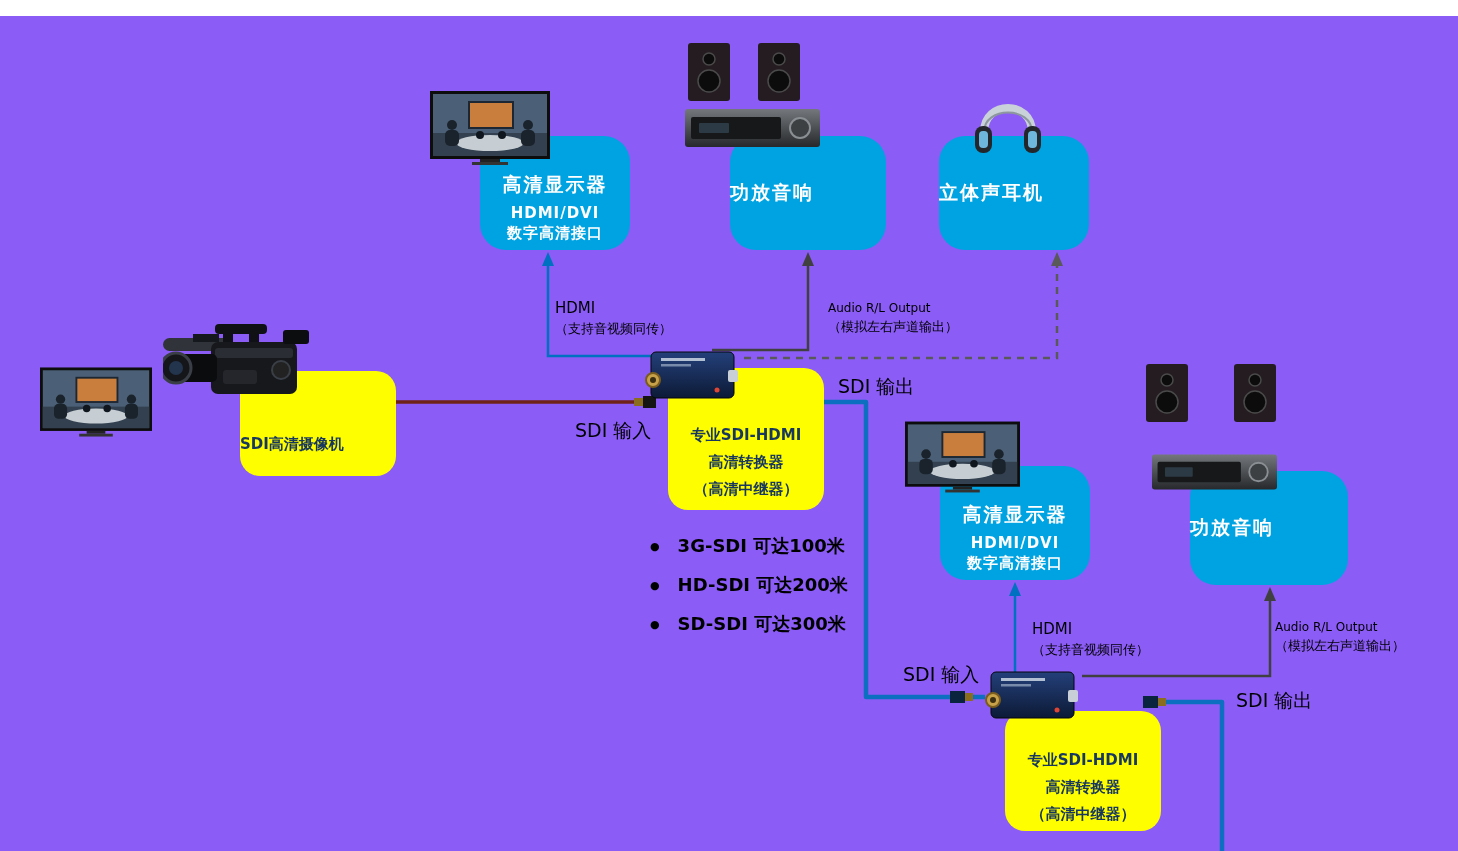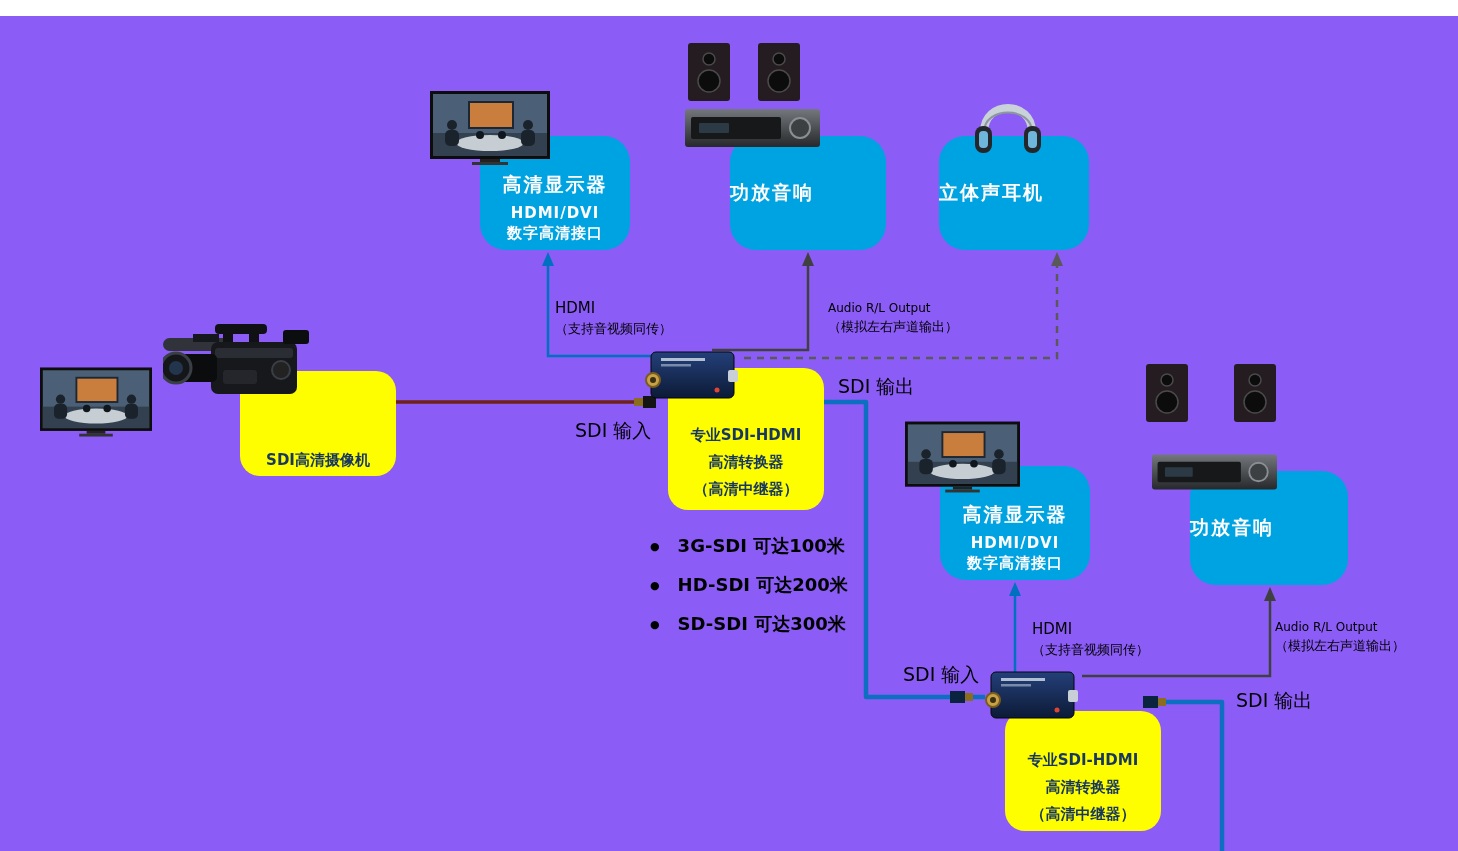--- a/index.html
+++ b/index.html
@@ -71,21 +71,21 @@
   </div>
 
   <div class="blue-box center" style="left:730px; top:120px; width:156px; height:114px;">
     <div class="t">功放音响</div>
   </div>
 
   <div class="blue-box center" style="left:939px; top:120px; width:150px; height:114px;">
     <div class="t">立体声耳机</div>
   </div>
 
-  <div class="yellow-box" style="left:240px; top:355px; width:156px; height:105px; display:flex; align-items:flex-end; justify-content:center; padding-bottom:2px;">
+  <div class="yellow-box" style="left:240px; top:355px; width:156px; height:105px; display:flex; align-items:flex-end; padding-bottom:18px;">
     <div class="ln">SDI高清摄像机</div>
   </div>
 
   <div class="yellow-box" style="left:668px; top:352px; width:156px; height:142px; padding-top:54px;">
     <div class="ln">专业SDI-HDMI</div>
     <div class="ln">高清转换器</div>
     <div class="ln">（高清中继器）</div>
   </div>
 
   <div class="blue-box pad" style="left:940px; top:450px; width:150px; height:114px;">

